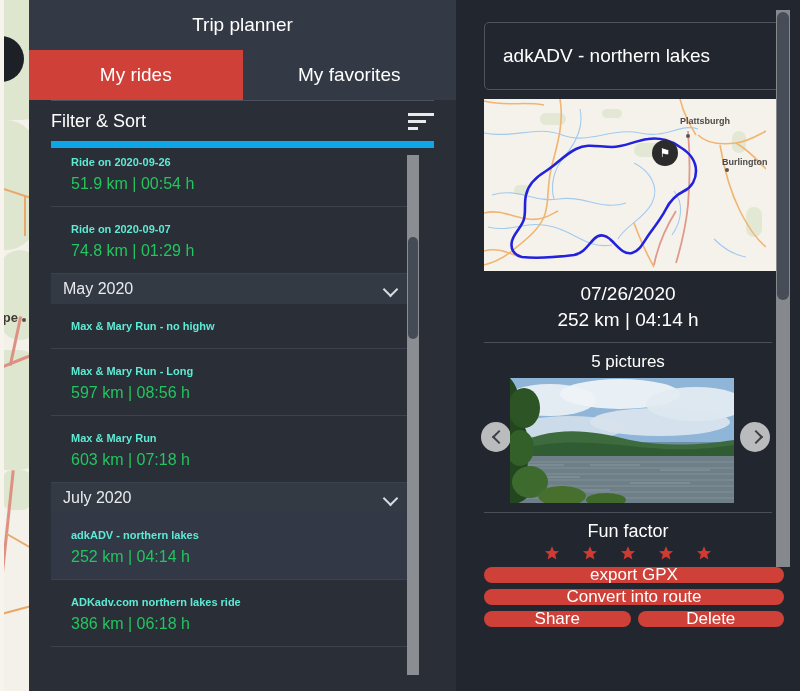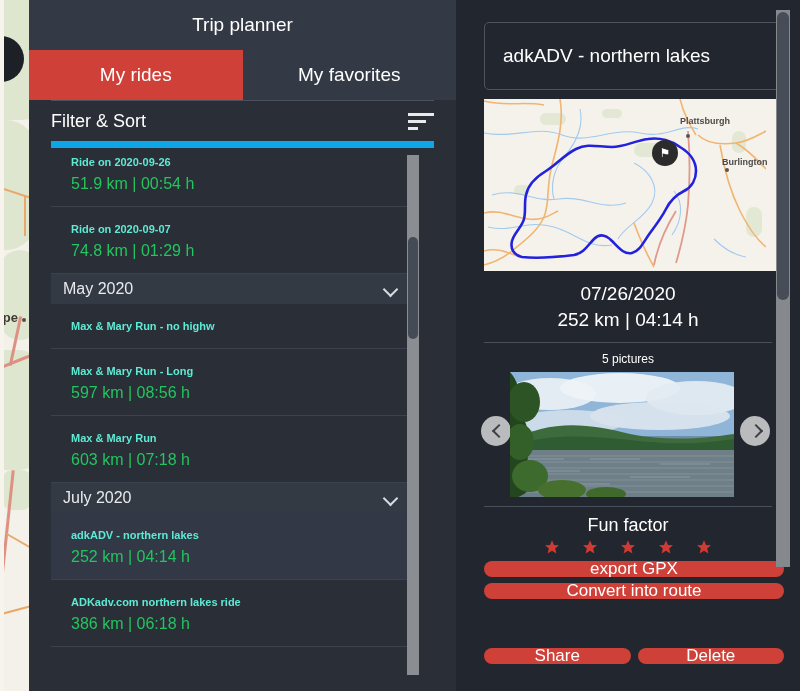--- a/index.html
+++ b/index.html
@@ -79,21 +79,21 @@
              border-radius: 50%; background: #2b2b2b; display: flex;
              align-items: center; justify-content: center; }
   #flagpin span { color: #fff; font-size: 12px; line-height: 1; }
 
   #datestat { margin-top: 10px; text-align: center; color: #ffffff; }
   #datestat .d1 { font-size: 19px; line-height: 26px; }
   #datestat .d2 { font-size: 19px; line-height: 26px; }
 
   .hr { margin: 9px 28px 0 28px; height: 1px; background: #4a505a; }
 
-  #piccount { text-align: center; color: #ffffff; font-size: 12px; margin-top: 9px; }
+  #piccount { text-align: center; color: #ffffff; font-size: 17px; margin-top: 9px; }
   #picrow { position: relative; margin-top: 6px; height: 125px; }
   #pic { position: absolute; left: 54px; top: 0; width: 224px; height: 125px;
          overflow: hidden; background: #6f8fa8; }
   #pic svg { display: block; }
   .carrow { position: absolute; top: 44px; width: 30px; height: 30px; border-radius: 50%;
             background: #b9bbbd; display: flex; align-items: center; justify-content: center; }
   #prevarrow { left: 25px; }
   #nextarrow { left: 284px; }
   .carrow .ch { width: 11px; height: 11px; position: relative; }
   .carrow .ch:before { content:""; position:absolute; left:2px; top:0; width:8px; height:8px;
@@ -103,21 +103,21 @@
 
   #funlabel { text-align: center; color: #ffffff; font-size: 18px; margin-top: 8px; }
   #stars { display: flex; justify-content: center; gap: 22px; margin-top: 3px; }
   .star { width: 16px; height: 16px; }
 
   #btns { margin: 6px 16px 0 28px; }
   .btn { background: #cf4039; color: #ffffff; border: none; border-radius: 18px;
          height: 16px; width: 100%; font-size: 17px; font-family: "Liberation Sans", sans-serif;
          display: flex; align-items: center; justify-content: center; margin-bottom: 6px; }
   #btnrow { display: flex; gap: 7px; }
-  #btnrow .btn { flex: 1; margin-top: 43px; }
+  #btnrow .btn { flex: 1; }
 
   
   #rsb { position: absolute; left: 776px; top: 10px; width: 14px; height: 557px;
          background: #85888d; }
   #rsb .thumb { position: absolute; left: 1px; top: 2px; width: 12px; height: 288px;
                 background: #474d57; border-radius: 6px; }
 </style>
 </head>
 <body>
 

